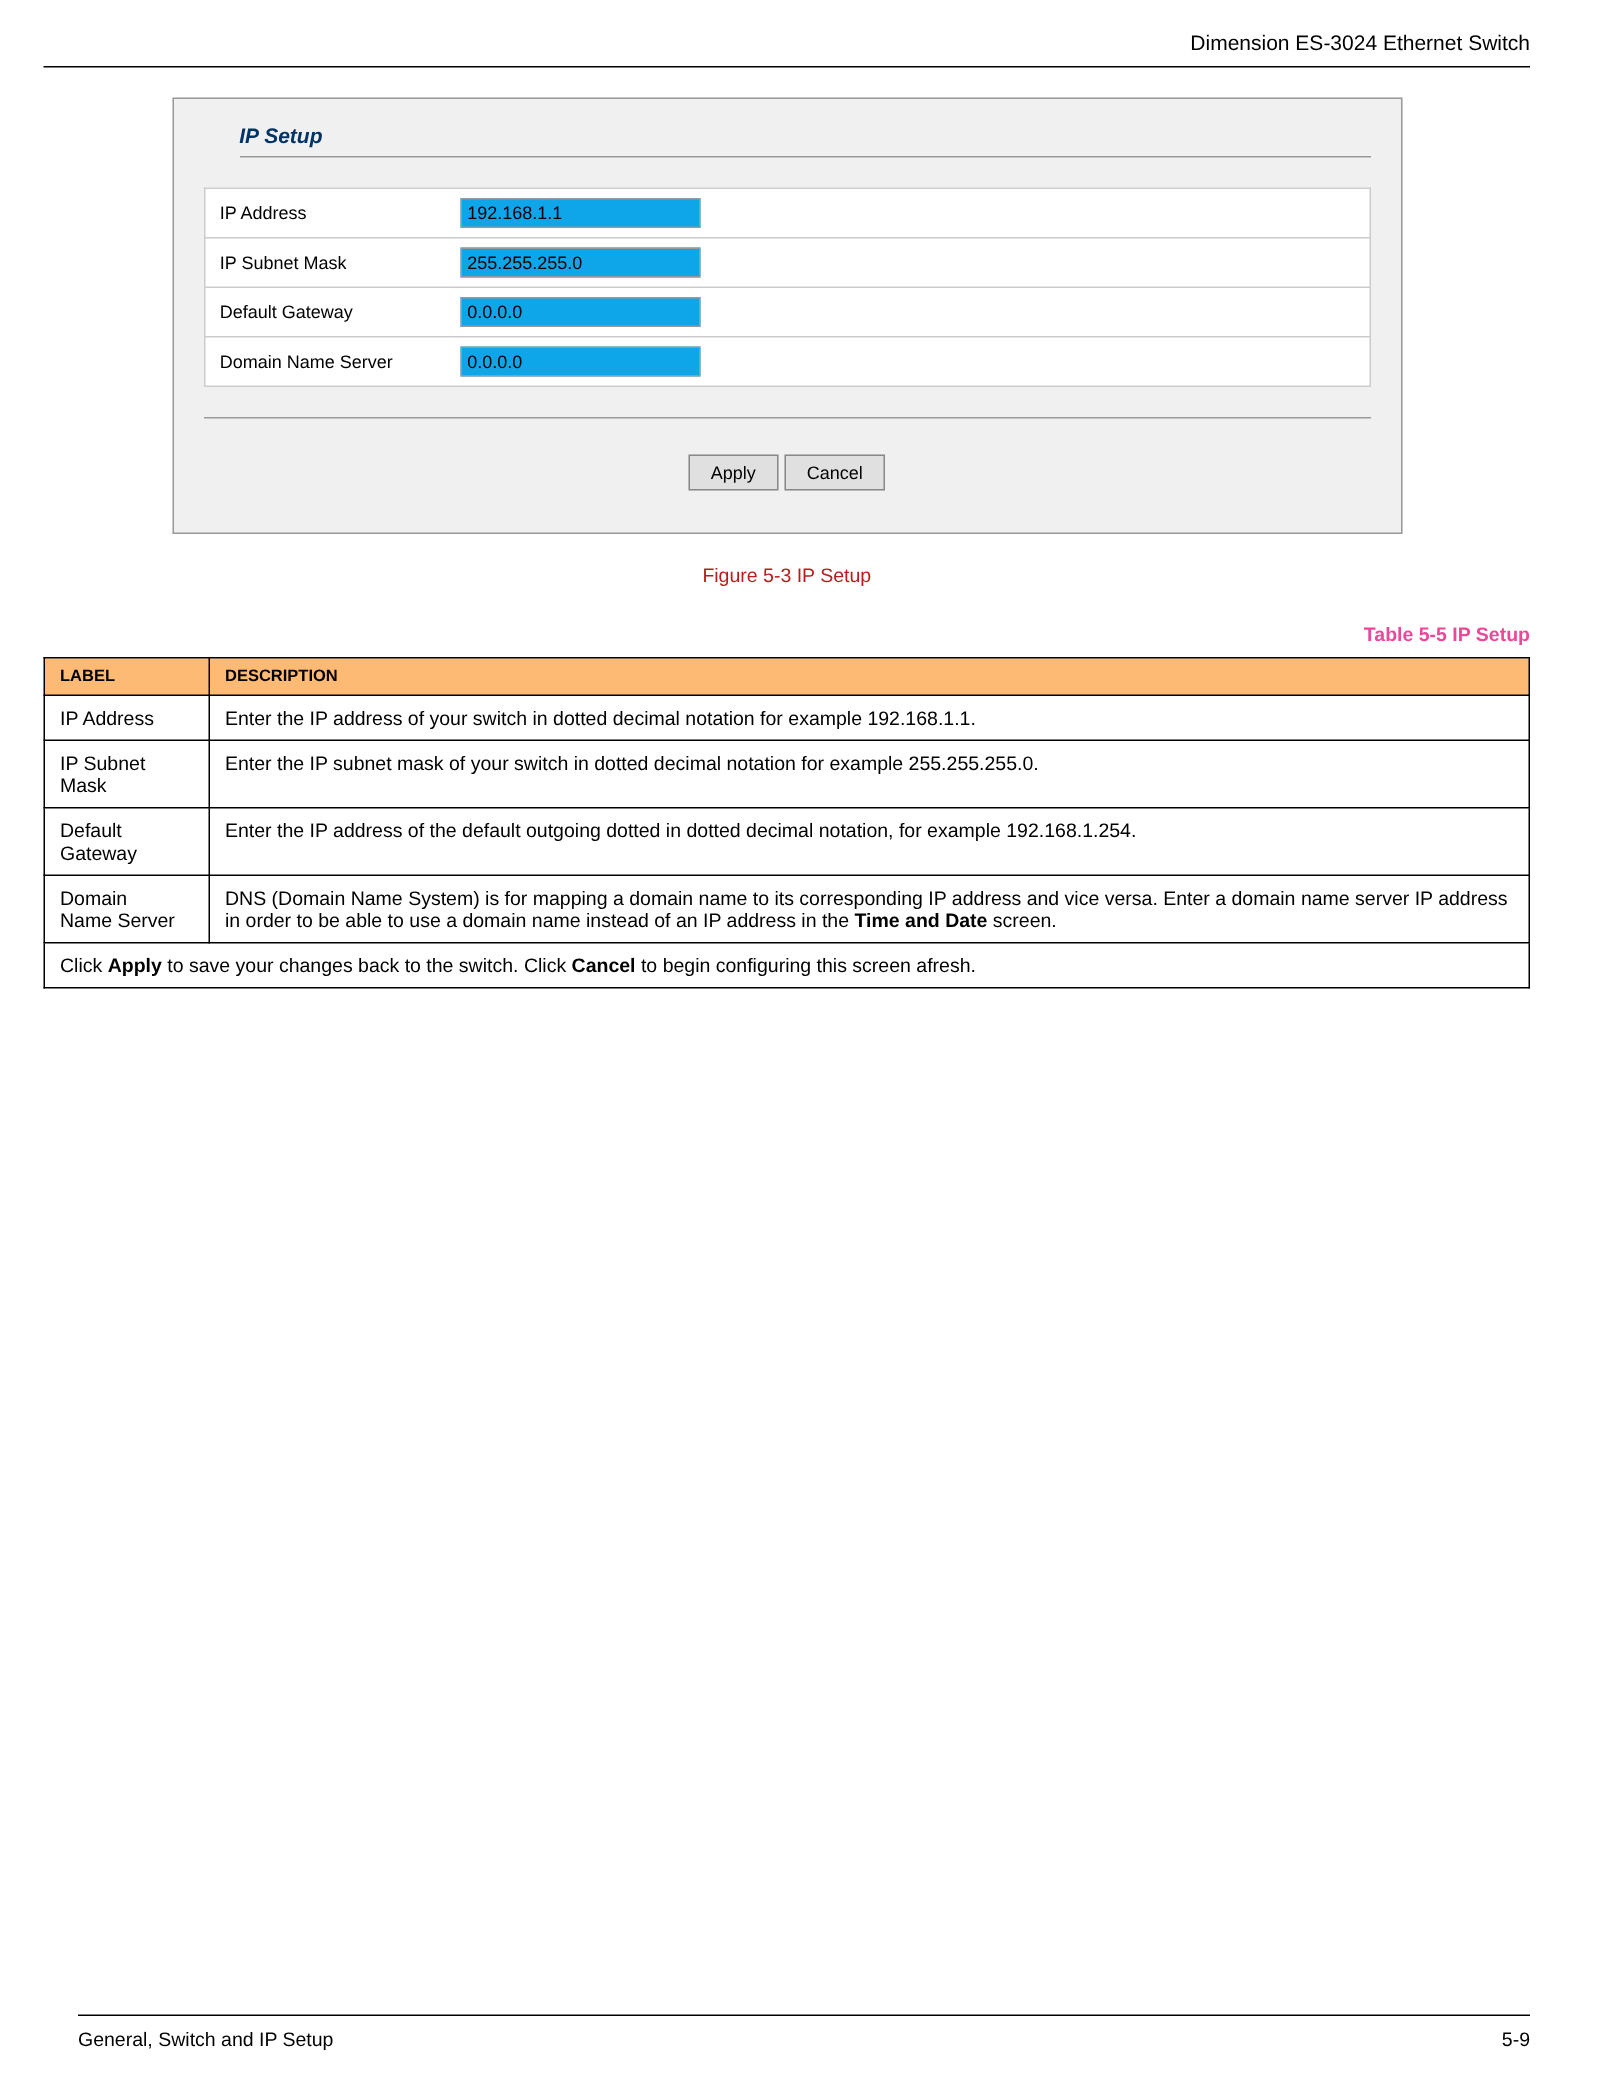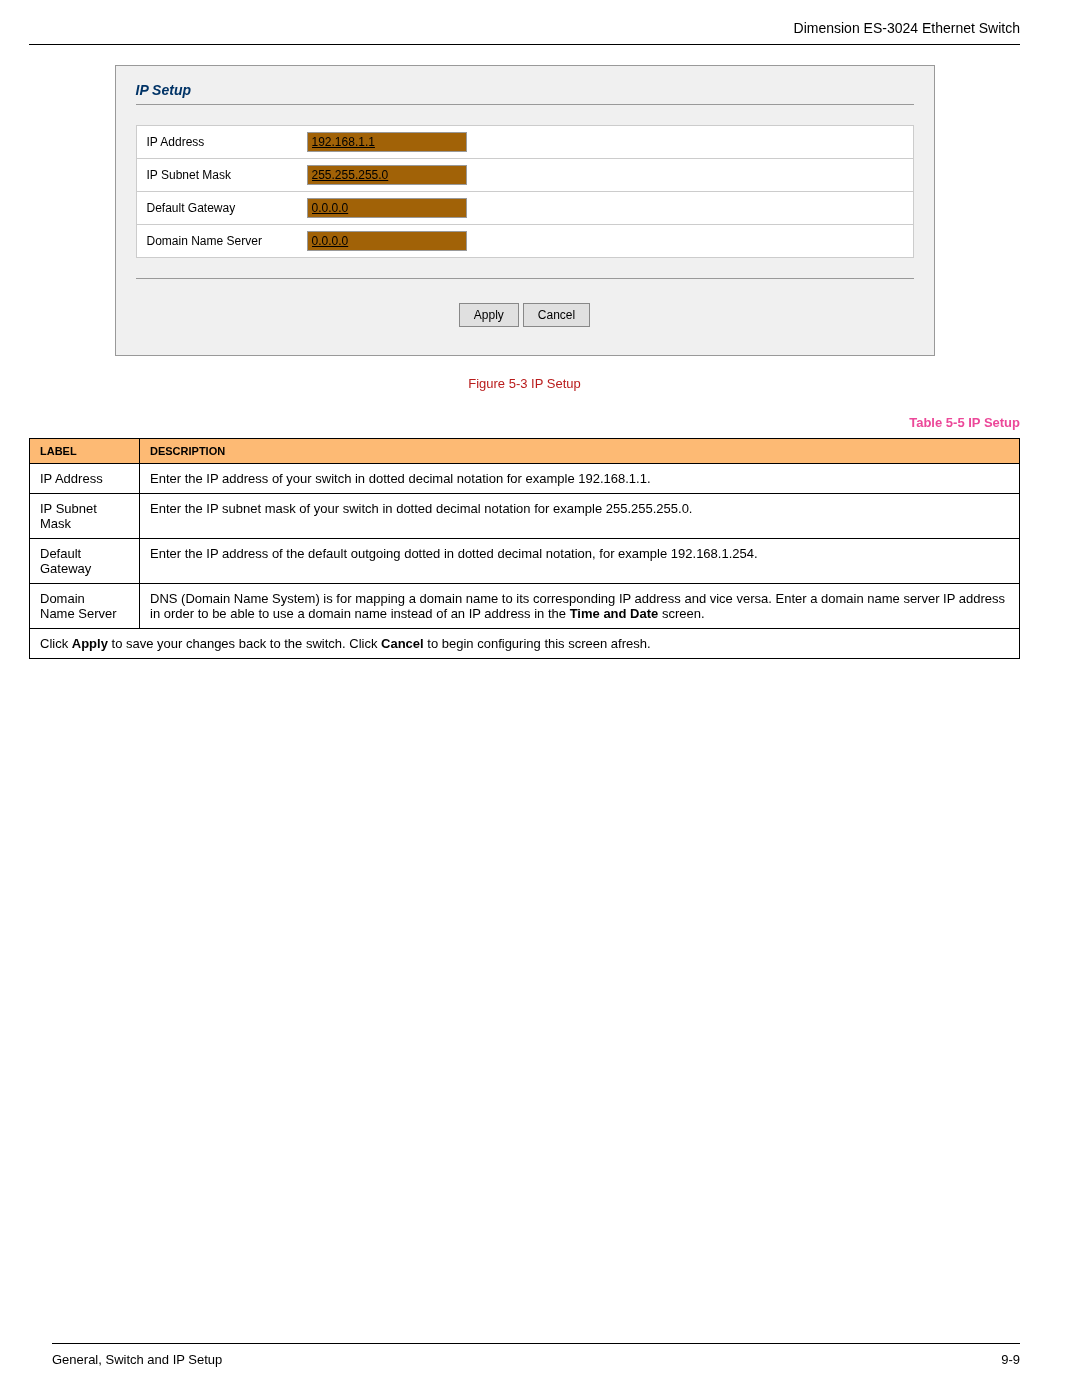--- a/index.html
+++ b/index.html
@@ -52,20 +52,21 @@
     }
 
     .ip-setup-panel-title {
       font-size: 14px;
       font-weight: bold;
       color: #003366;
       font-style: italic;
       margin-bottom: 10px;
       padding-bottom: 6px;
       border-bottom: 1px solid #999999;
+      margin-left: 24px;
     }
 
     .ip-setup-fields {
       margin: 20px 0 20px 0;
     }
 
     .ip-field-row {
       display: flex;
       align-items: center;
       padding: 6px 10px;
@@ -83,22 +84,21 @@
       font-size: 12px;
       color: #000000;
       flex-shrink: 0;
     }
 
     .ip-field-input {
       border: 1px solid #999999;
       padding: 2px 4px;
       font-size: 12px;
       width: 160px;
-      background: #a16207;
-      text-decoration: underline;
+      background: #0ea5e9;
     }
 
     .panel-separator {
       border: none;
       border-top: 1px solid #999999;
       margin: 16px 0;
     }
 
     .panel-buttons {
       display: flex;
@@ -252,16 +252,16 @@
         <td>DNS (Domain Name System) is for mapping a domain name to its corresponding IP address and vice versa. Enter a domain name server IP address in order to be able to use a domain name instead of an IP address in the <strong>Time and Date</strong> screen.</td>
       </tr>
       <tr class="footnote-row">
         <td colspan="2">Click <strong>Apply</strong> to save your changes back to the switch. Click <strong>Cancel</strong> to begin configuring this screen afresh.</td>
       </tr>
     </tbody>
   </table>
 
   <div class="page-footer">
     <span>General, Switch and IP Setup</span>
-    <span>9-9</span>
+    <span>5-9</span>
   </div>
 
 </div>
 
 </body></html>

